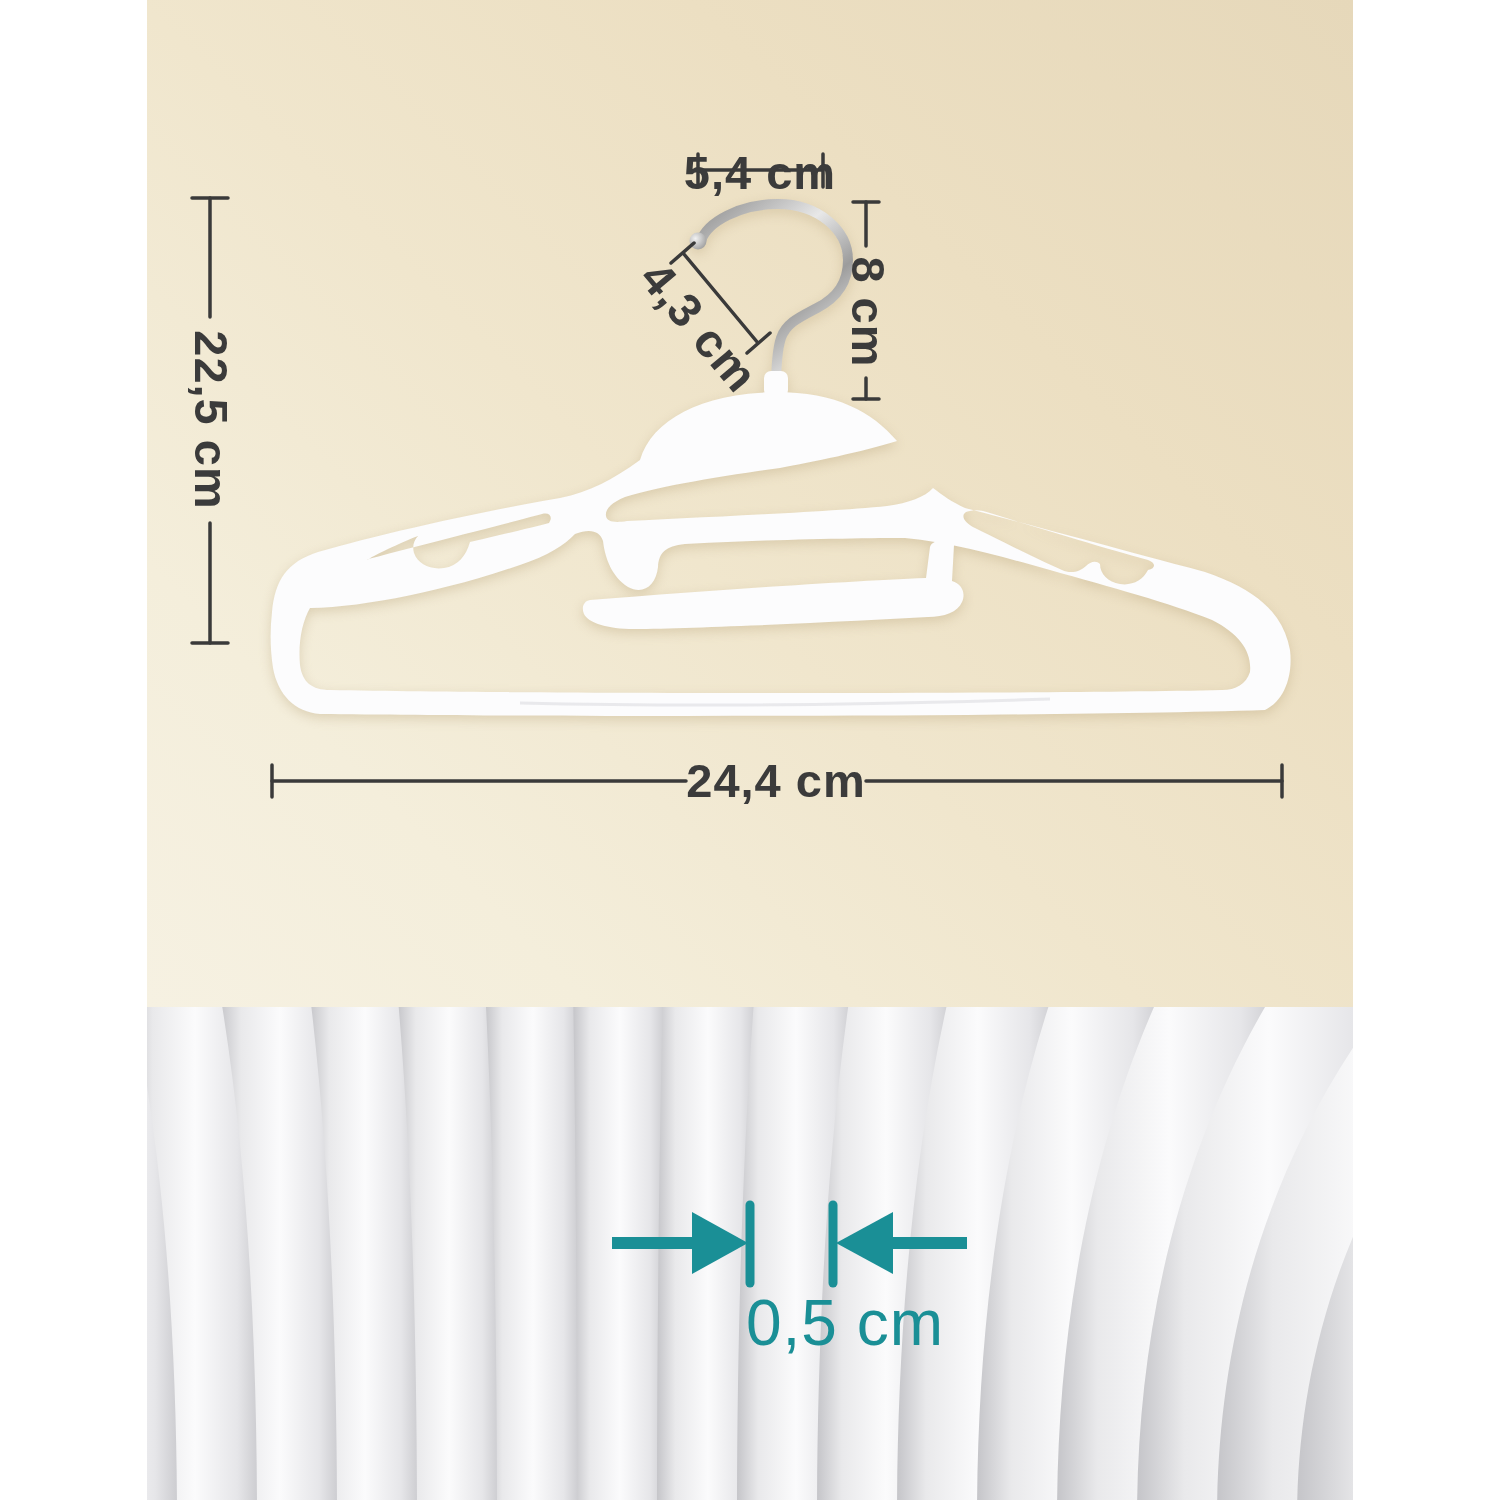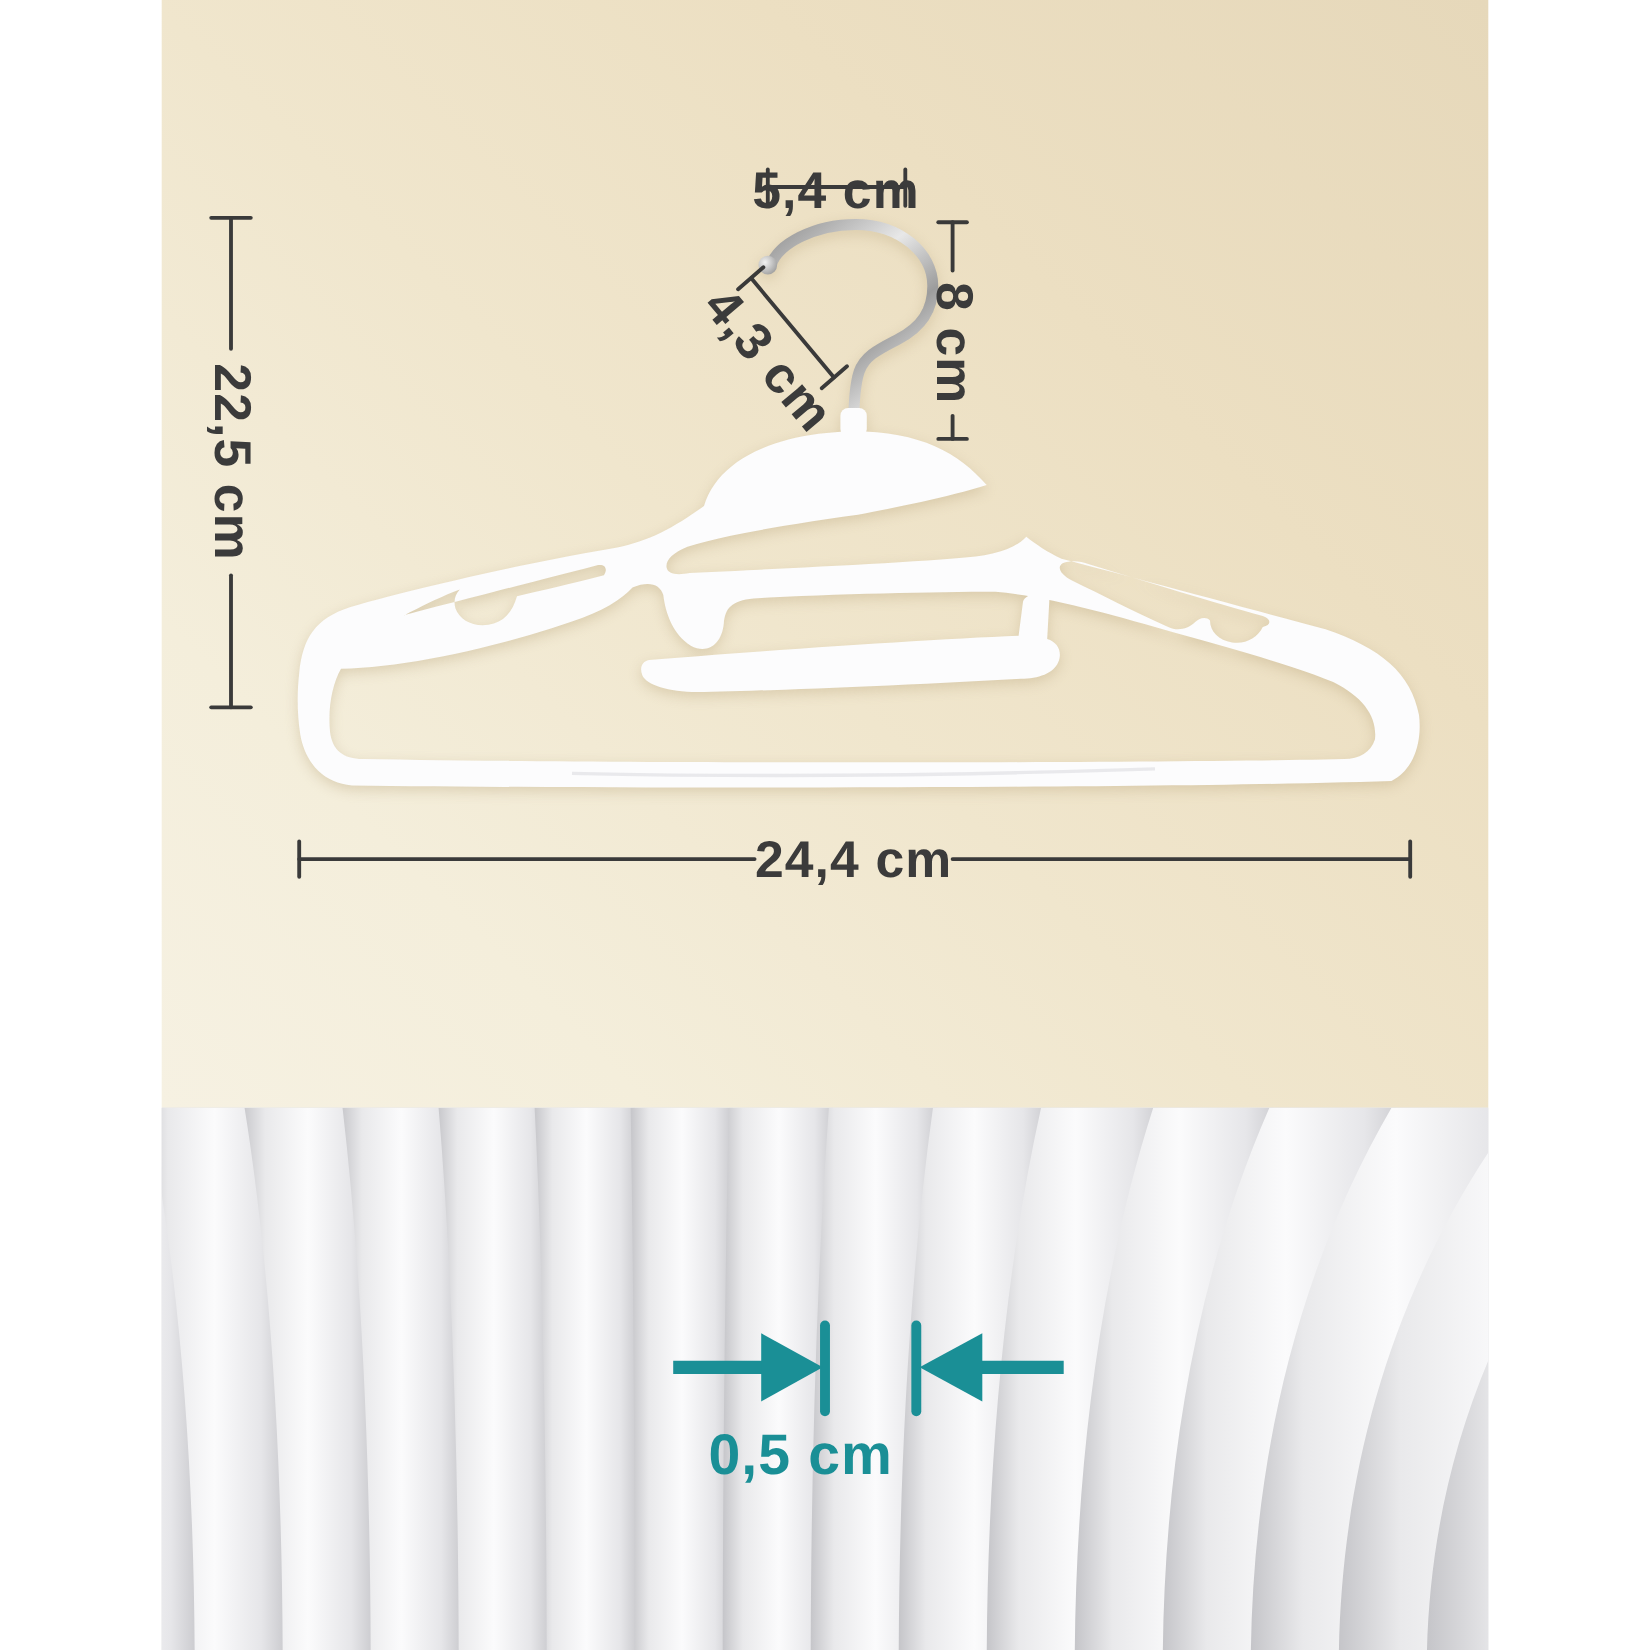--- a/index.html
+++ b/index.html
@@ -23,21 +23,21 @@
   .rot50{transform:rotate(50deg);}
 
   
   .photo-panel{
     position:absolute;left:147px;top:1007px;width:1206px;height:493px;
     background:#d7d7da;overflow:hidden;
   }
   .photo-panel svg{position:absolute;left:0;top:0;}
   .thickness-label{
     position:absolute;left:497px;top:284px;width:300px;height:64px;line-height:64px;
-    text-align:left;font-size:52px;font-weight:bold;letter-spacing:1px;
+    text-align:right;font-size:64px;font-weight:normal;letter-spacing:1px;
     color:var(--accent-teal,#1a8f96);white-space:nowrap;
   }
   .accent{color:var(--accent-teal,#1a8f96);}
 </style>
 </head>
 <body>
 
 <div class="canvas">
 
   <div class="beige-panel">

